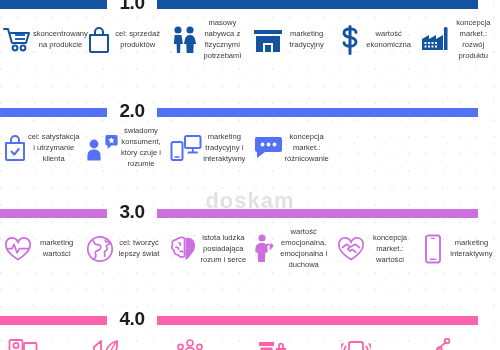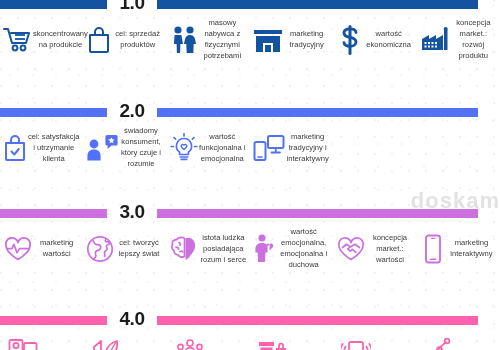--- a/index.html
+++ b/index.html
@@ -14,21 +14,21 @@
     position:relative;width:500px;height:350px;overflow:hidden;
     background-color:#ffffff;
     background-image:
       radial-gradient(circle at 1px 1px, rgba(120,120,150,0.10) 0.7px, transparent 0.9px),
       radial-gradient(circle at 1px 1px, rgba(120,120,150,0.07) 0.7px, transparent 0.9px);
     background-size:17px 17px, 23px 23px;
     background-position:0 0, 9px 5px;
   }
   .watermark{
     position:absolute;left:0;right:0;top:188px;
-    text-align:right;
+    text-align:center;
     font-size:22px;font-weight:bold;letter-spacing:1px;
     color:rgba(150,150,150,0.28);
     pointer-events:none;
     font-family:"Liberation Sans",sans-serif;
   }
 
   .gen{position:absolute;left:0;width:500px;}
 
   
   .bar{
@@ -190,50 +190,47 @@
           <svg width="32" height="28" viewBox="0 0 32 28" fill="#5271f5">
             <circle cx="8" cy="10" r="4.4"></circle>
             <path d="M8 15.5c4.4 0 6.6 2.3 6.6 7v4H1.4v-4c0-4.7 2.2-7 6.6-7z"></path>
             <path d="M21 1h9a1.6 1.6 0 0 1 1.6 1.6v7.4A1.6 1.6 0 0 1 30 11.6h-4.4L21.6 15v-3.4h-.6A1.6 1.6 0 0 1 19.4 10V2.6A1.6 1.6 0 0 1 21 1z"></path>
             <path d="M25.5 3.4l.9 1.9 2.1.3-1.5 1.5.35 2.1-1.85-1-1.85 1 .35-2.1L22 5.6l2.1-.3z" fill="#ffffff"></path>
           </svg>
         </div>
         <div class="caption">świadomy konsument, który czuje i rozumie</div>
       </div>
 
-      <div class="cell">
-        <div class="icon">
-          <svg width="28" height="30" viewBox="0 0 28 30" fill="none" stroke="#5271f5" stroke-width="1.7" stroke-linecap="round">
-            <path d="M14 5.5a7.5 7.5 0 0 1 4.4 13.6v2.4H9.6v-2.4A7.5 7.5 0 0 1 14 5.5z" stroke-linejoin="round"></path>
-            <line x1="10.3" y1="24" x2="17.7" y2="24"></line>
-            <line x1="11.3" y1="26.4" x2="16.7" y2="26.4"></line>
-            <path d="M14 16.6l-2.2-2.2a1.6 1.6 0 1 1 2.2-2.3 1.6 1.6 0 1 1 2.2 2.3z" stroke-width="1.4" stroke-linejoin="round"></path>
-            <line x1="14" y1="0.8" x2="14" y2="3"></line>
-            <line x1="4" y1="4.5" x2="5.6" y2="6.1"></line>
-            <line x1="24" y1="4.5" x2="22.4" y2="6.1"></line>
-            <line x1="1.2" y1="13.5" x2="3.4" y2="13.5"></line>
-            <line x1="26.8" y1="13.5" x2="24.6" y2="13.5"></line>
-          </svg>
-        </div>
-        <div class="caption">wartość funkcjonalna i emocjonalna</div>
-      </div>
 
       <div class="cell">
         <div class="icon">
           <svg width="32" height="28" viewBox="0 0 32 28" fill="none" stroke="#5271f5" stroke-width="2">
             <rect x="1.5" y="8" width="11" height="18" rx="1.8"></rect>
             <line x1="5" y1="23" x2="9" y2="23" stroke-width="1.6" stroke-linecap="round"></line>
             <rect x="15" y="2" width="15.5" height="12" rx="1.5"></rect>
             <line x1="22.8" y1="14" x2="22.8" y2="18" stroke-width="1.8"></line>
             <line x1="18.5" y1="18.5" x2="27" y2="18.5" stroke-width="1.8" stroke-linecap="round"></line>
           </svg>
         </div>
         <div class="caption">marketing tradycyjny i interaktywny</div>
       </div>
 
+      <div class="cell">
+        <div class="icon">
+          <svg width="30" height="26" viewBox="0 0 30 26" fill="#5271f5">
+            <path d="M4 2h23a2 2 0 0 1 2 2v11a2 2 0 0 1-2 2H12l-8 6v-6H4a2 2 0 0 1-2-2V4a2 2 0 0 1 2-2z"></path>
+            <g fill="#ffffff">
+              <circle cx="9.5" cy="9.5" r="1.9"></circle>
+              <circle cx="15.5" cy="9.5" r="1.9"></circle>
+              <circle cx="21.5" cy="9.5" r="1.9"></circle>
+            </g>
+          </svg>
+        </div>
+        <div class="caption">koncepcja market.: różnicowanie</div>
+      </div>
 
     </div>
   </div>
 
   <div class="gen" style="top:209px;">
     <div class="bar">
       <div class="seg left" style="background:#cc70e0"></div>
       <div class="seg gap"></div>
       <div class="seg right" style="background:#cc70e0"></div>
       <div class="num">3.0</div>

